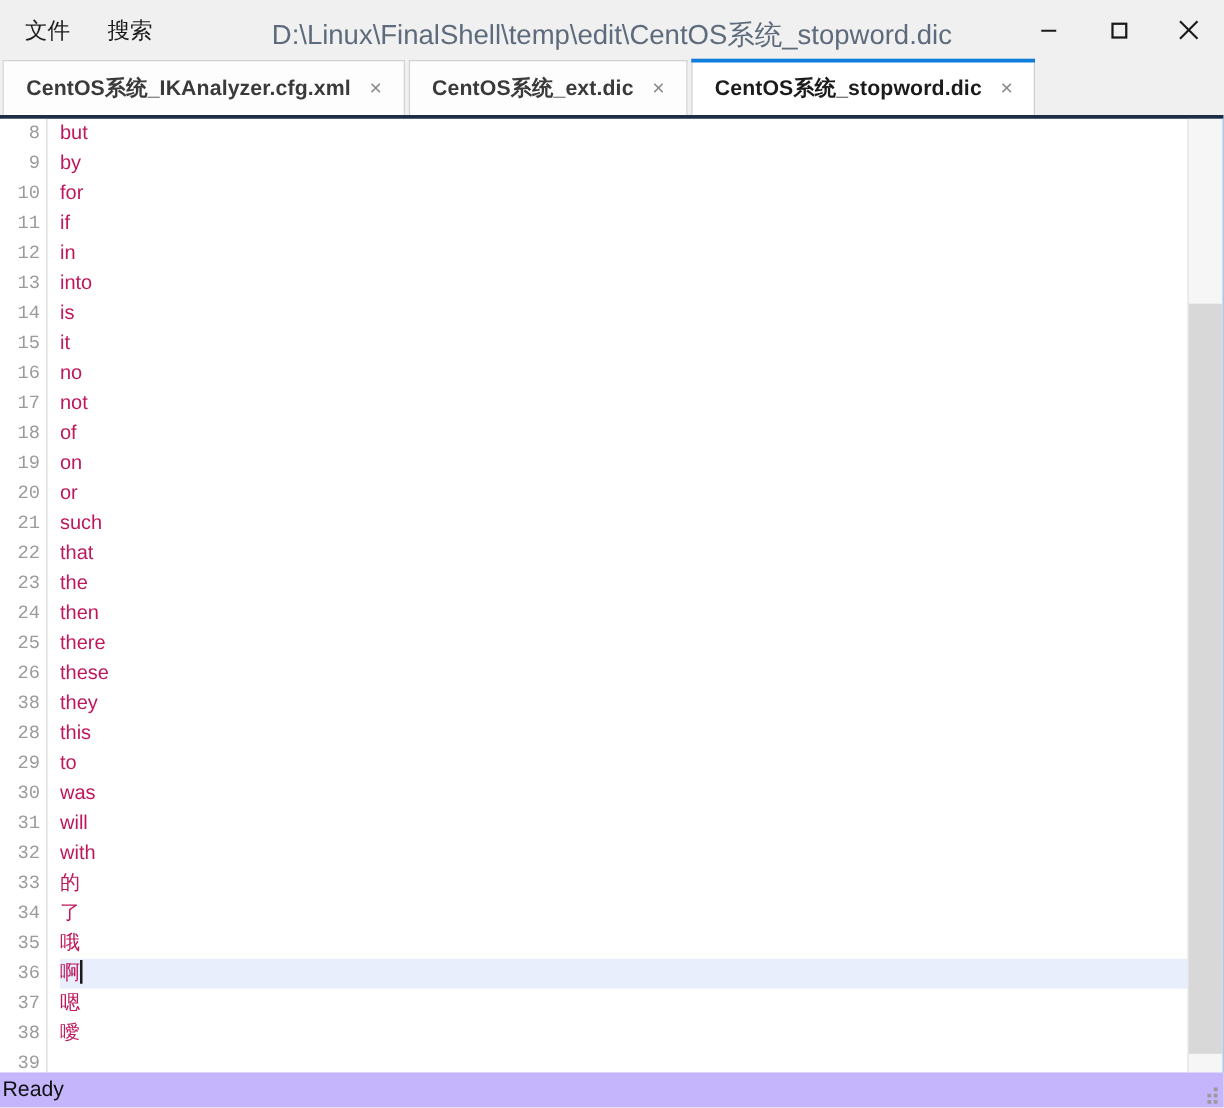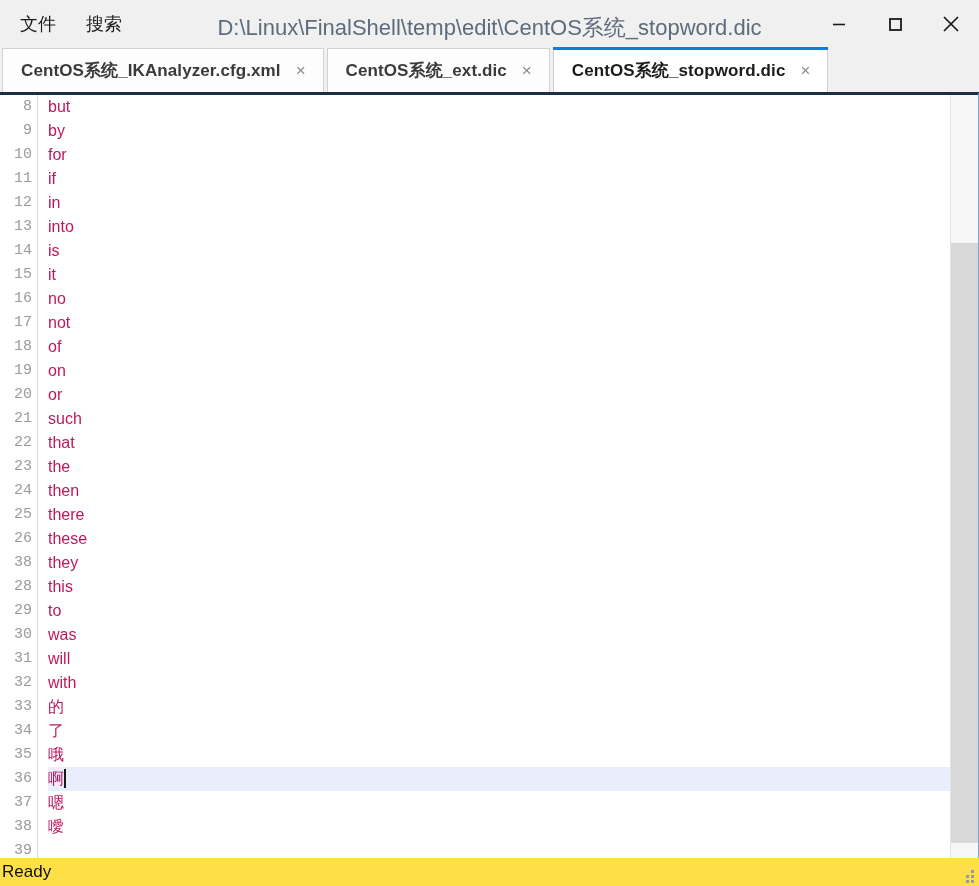--- a/index.html
+++ b/index.html
@@ -193,21 +193,21 @@
     position: absolute;
     left: 0;
     width: 28px;
     background: #d8d8d8;
   }
 
   
   .statusbar {
     flex: 0 0 28px;
     height: 28px;
-    background: #fde047;
+    background: #c4b5fd;
     position: relative;
     display: flex;
     align-items: center;
   }
   .status-text {
     font-size: 17px;
     color: #101010;
     padding-left: 2px;
   }
   .grip {

